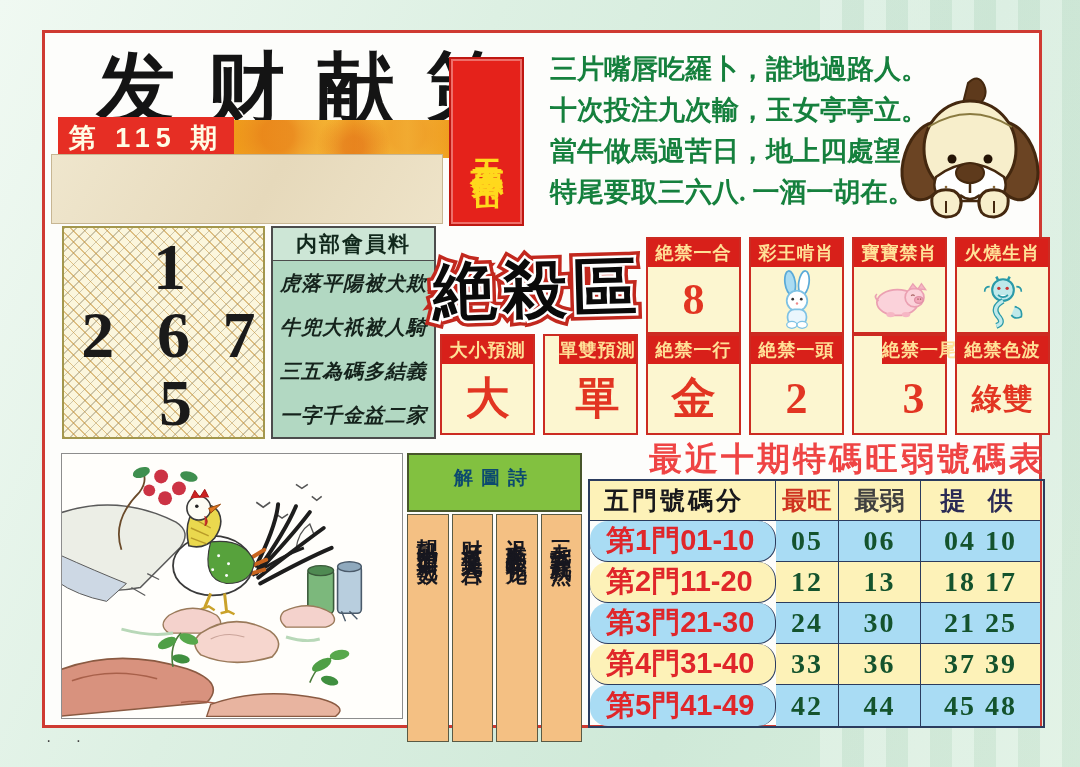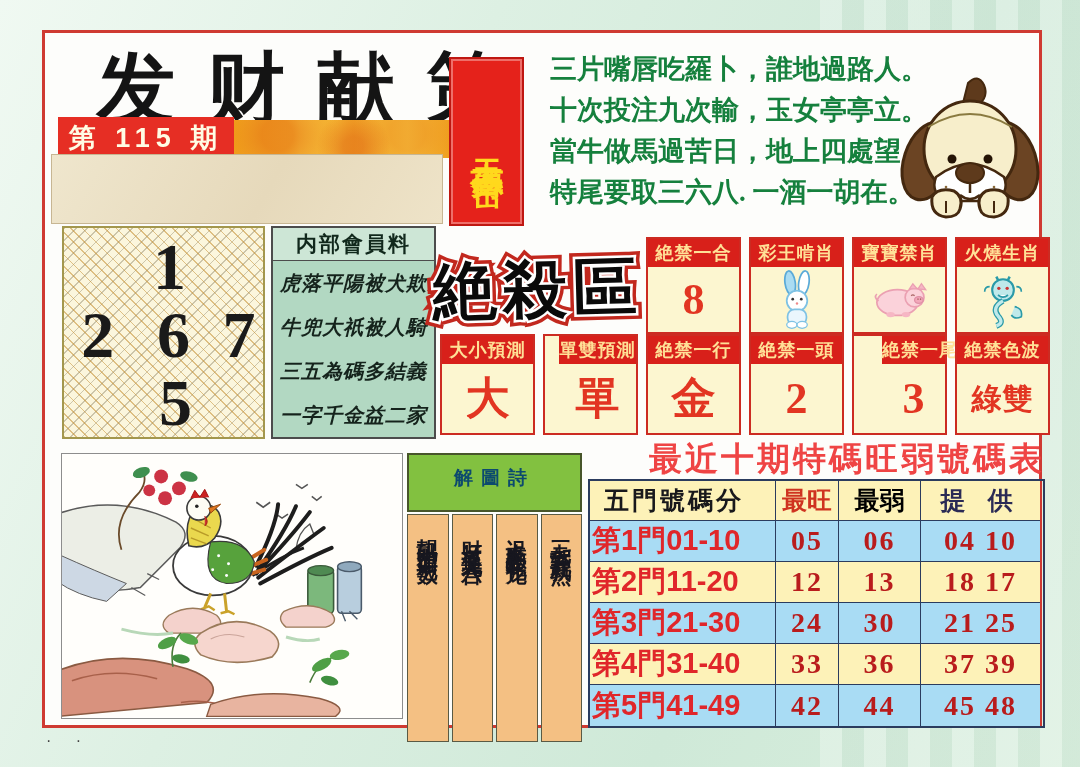--- a/index.html
+++ b/index.html
@@ -91,27 +91,27 @@
   .stats-table{position:absolute;left:543px;top:446px;width:457px;box-sizing:border-box;
     border:2.5px solid #2b3c5e;display:grid;grid-template-columns:186px 63px 82px 119px;
     grid-template-rows:40px 41px 41px 41px 41px 41px;}
   .st-cell{box-sizing:border-box;border-right:1.5px solid #2b3c5e;border-bottom:1.5px solid #2b3c5e;
     display:flex;align-items:center;justify-content:center;overflow:hidden;}
   .st-cell:nth-child(4n){border-right:none;}
   .st-row-last{border-bottom:none;}
   .st-head{background:#fdf2b8;font-weight:700;font-size:25px;font-family:"Liberation Serif",serif;}
   .st-h0{color:#18181c;letter-spacing:3px;justify-content:flex-start;padding-left:14px;}
   .st-h1{color:#cf3320;}
-  .st-h2{color:#000000;text-align:right;}
+  .st-h2{color:#404040;text-align:right;}
   .st-h3{color:#2a2a55;letter-spacing:8px;}
   .st-blue{background:#a9dcf4;}
   .st-yellow{background:#fdf2b8;}
-  .st-label{justify-content:flex-start;padding-left:2px;color:#e0262a;font-size:29px;font-weight:700;
-    letter-spacing:0;white-space:nowrap;}
-  .st-num{font-family:"Liberation Serif",serif;font-weight:700;font-size:28px;color:#b91c1c;letter-spacing:2px;}
+  .st-label{justify-content:flex-start;padding-left:16px;color:#e0262a;font-size:29px;font-weight:700;
+    letter-spacing:0;white-space:nowrap;border-radius:18px;}
+  .st-num{font-family:"Liberation Serif",serif;font-weight:700;font-size:28px;color:#14532d;letter-spacing:2px;}
   .corner-dots{position:absolute;left:46px;top:732px;color:#444;font-size:16px;letter-spacing:10px;z-index:3;}
 </style>
 </head>
 <body>
 
 <div class="panel">
 
   <div class="main-title">发财献策</div>
   <div class="issue-box">
     <span>第 115 期</span>

